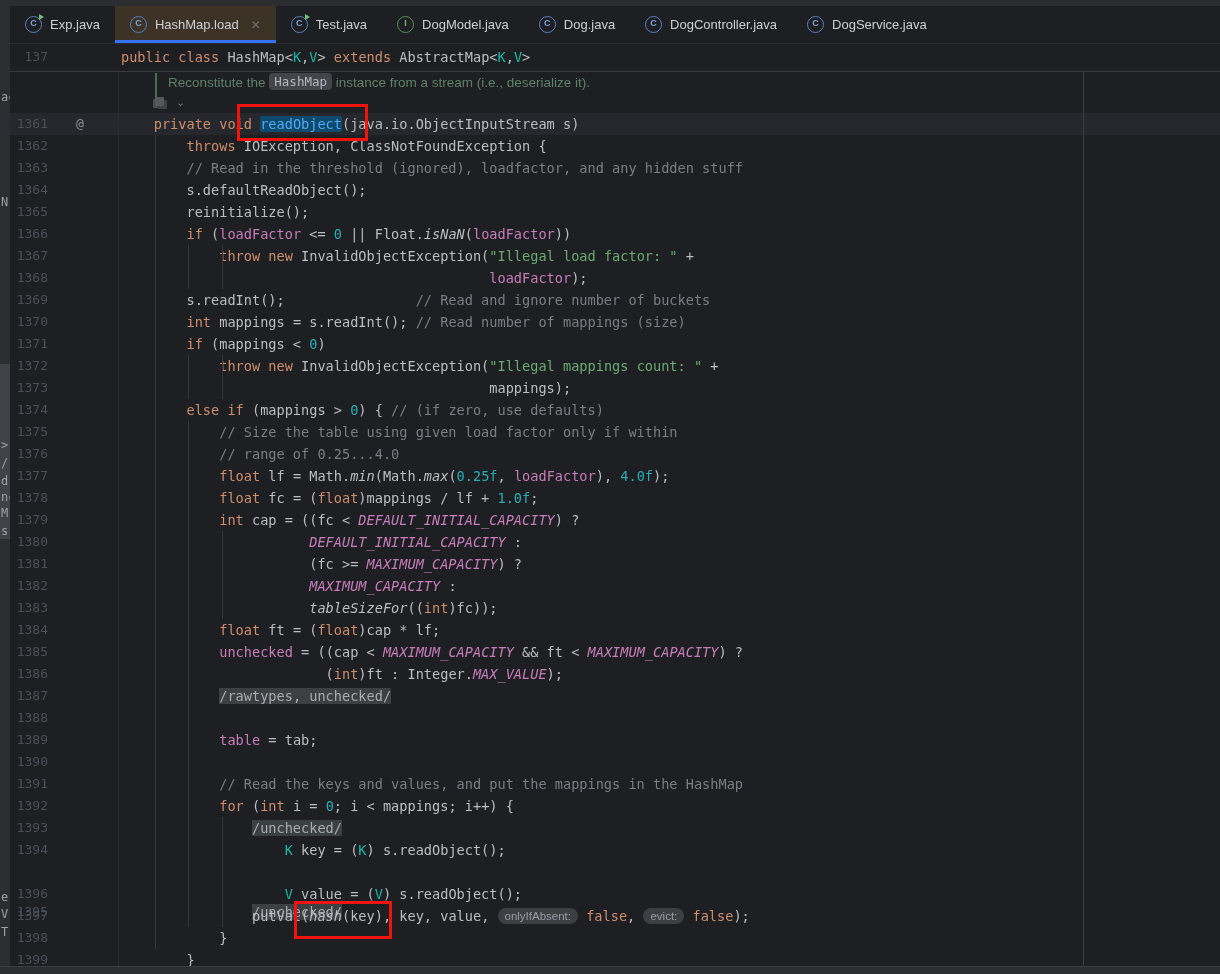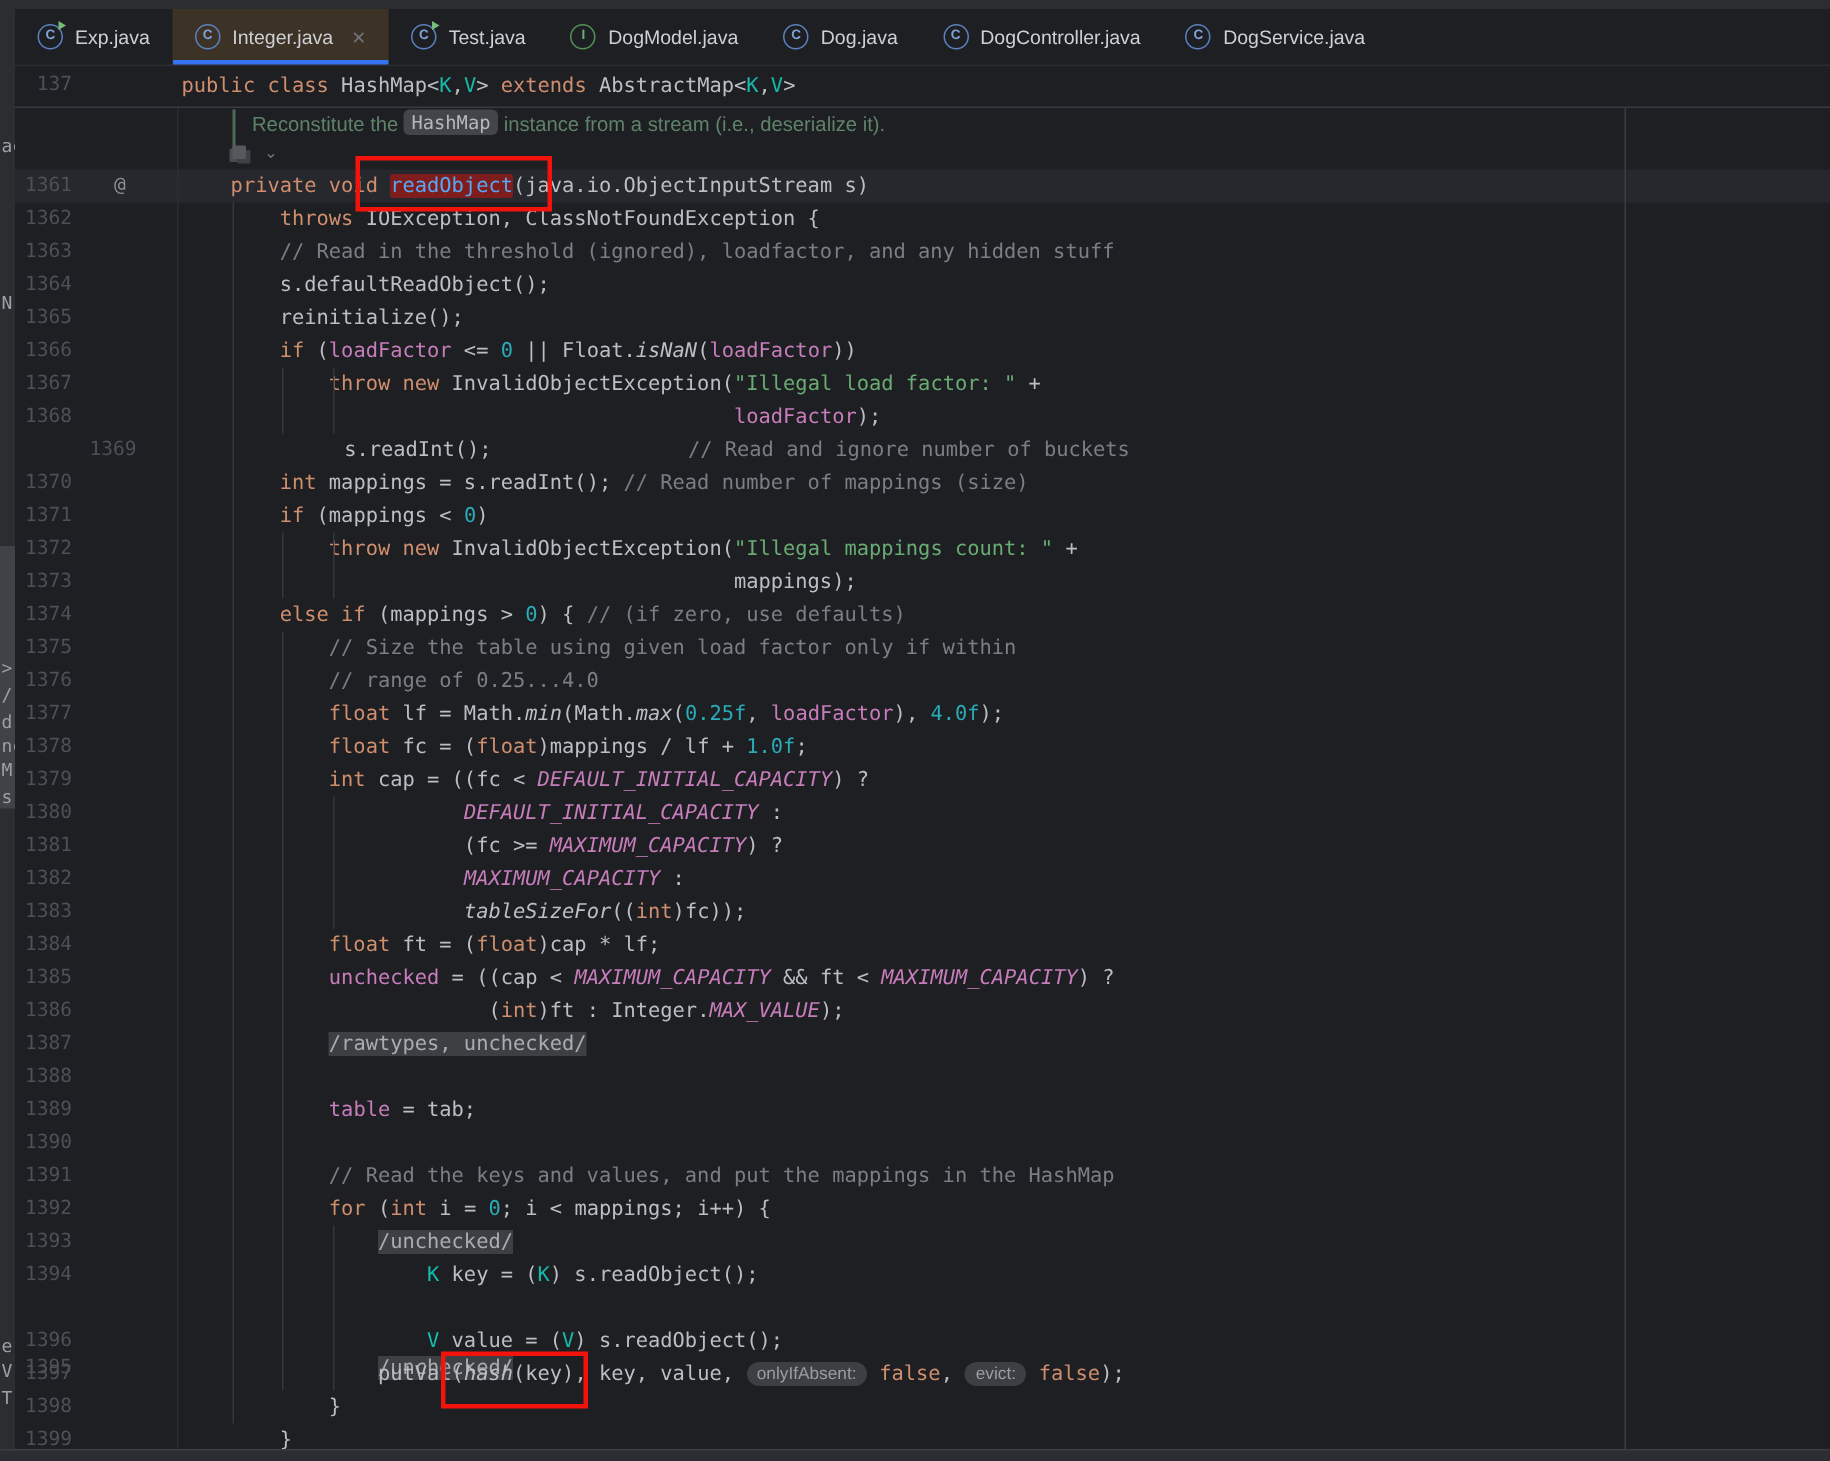--- a/index.html
+++ b/index.html
@@ -33,21 +33,21 @@
   .row{position:absolute;left:0;right:0;height:22px;line-height:22px;}
   .row .ln,.row .gut,.row .code{line-height:22px;}
   #caret-row{position:absolute;left:0;right:0;top:41px;height:22px;background:#26282E;}
   .guide{position:absolute;width:1px;background:#34373C;}
   #gutter-sep{position:absolute;left:108px;top:0;bottom:0;width:1px;background:#2A2C30;}
   #margin-guide{position:absolute;left:1073px;top:0;bottom:0;width:1px;background:#3A3D41;}
   
   .sk{color:#CF8E6D;} .sd{color:#BCBEC4;} .sc{color:#7A7E85;} .ss{color:#6AAB73;}
   .sn{color:#2AACB8;} .sf{color:#C77DBB;} .sC{color:#C77DBB;font-style:italic;}
   .sm{color:#BCBEC4;font-style:italic;} .st{color:#16BAAC;}
-  .sM{color:#56A8F5;background:#7f1d1d;border-radius:2px;}
+  .sM{color:#56A8F5;background:#0c4a6e;border-radius:2px;}
   .sF{color:#A9ADB3;background:#3C4043;}
   .sH{display:inline-block;font:11.5px "Liberation Sans",sans-serif;background:#3D3F43;color:#999DA5;
       border-radius:9px;padding:1px 7px;vertical-align:1px;line-height:14px;}
   
   #doc-row{position:absolute;left:0;right:0;top:0;height:22px;line-height:22px;}
   #doc-rule{position:absolute;left:145px;top:1px;width:2px;height:27px;background:#4C6B55;}
   #doc-text{position:absolute;left:158px;color:#5F826B;font-size:13.5px;}
   .chip{display:inline-block;font:12.5px "DejaVu Sans Mono",monospace;background:#43454A;color:#B4B8BF;
         border-radius:4px;padding:0 5px;line-height:17px;vertical-align:1px;}
   
@@ -78,21 +78,21 @@
       <div class="frag" style="top: 919px;">Tr</div>
     </div>
 
   <div id="tab-bar">
       <div class="tab">
         <span class="ticon run">C</span>
         <span>Exp.java</span>
       </div>
       <div class="tab active">
         <span class="ticon">C</span>
-        <span>Integer.java</span>
+        <span>HashMap.load</span>
         <span class="close">✕</span>
       </div>
       <div class="tab">
         <span class="ticon run">C</span>
         <span>Test.java</span>
       </div>
       <div class="tab">
         <span class="ticon iface">I</span>
         <span>DogModel.java</span>
       </div>
@@ -157,21 +157,21 @@
           <pre class="code"><span class="sk">        if </span><span class="sd">(</span><span class="sf">loadFactor</span><span class="sd"> &lt;= </span><span class="sn">0</span><span class="sd"> || Float.</span><span class="sm">isNaN</span><span class="sd">(</span><span class="sf">loadFactor</span><span class="sd">))</span></pre>
         </div>
         <div class="row" style="top: 173px;">
           <span class="ln">1367</span>
           <pre class="code"><span class="sk">            throw new </span><span class="sd">InvalidObjectException(</span><span class="ss">"Illegal load factor: "</span><span class="sd"> +</span></pre>
         </div>
         <div class="row" style="top: 195px;">
           <span class="ln">1368</span>
           <pre class="code"><span class="sd">                                             </span><span class="sf">loadFactor</span><span class="sd">);</span></pre>
         </div>
-        <div class="row" style="top: 217px; margin-left: 43px;">
+        <div class="row" style="top: 217px;">
           <span class="ln">1369</span>
           <pre class="code"><span class="sd">        s.readInt();</span><span class="sc">                // Read and ignore number of buckets</span></pre>
         </div>
         <div class="row" style="top: 239px;">
           <span class="ln">1370</span>
           <pre class="code"><span class="sk">        int </span><span class="sd">mappings = s.readInt(); </span><span class="sc">// Read number of mappings (size)</span></pre>
         </div>
         <div class="row" style="top: 261px;">
           <span class="ln">1371</span>
           <pre class="code"><span class="sk">        if </span><span class="sd">(mappings &lt; </span><span class="sn">0</span><span class="sd">)</span></pre>

